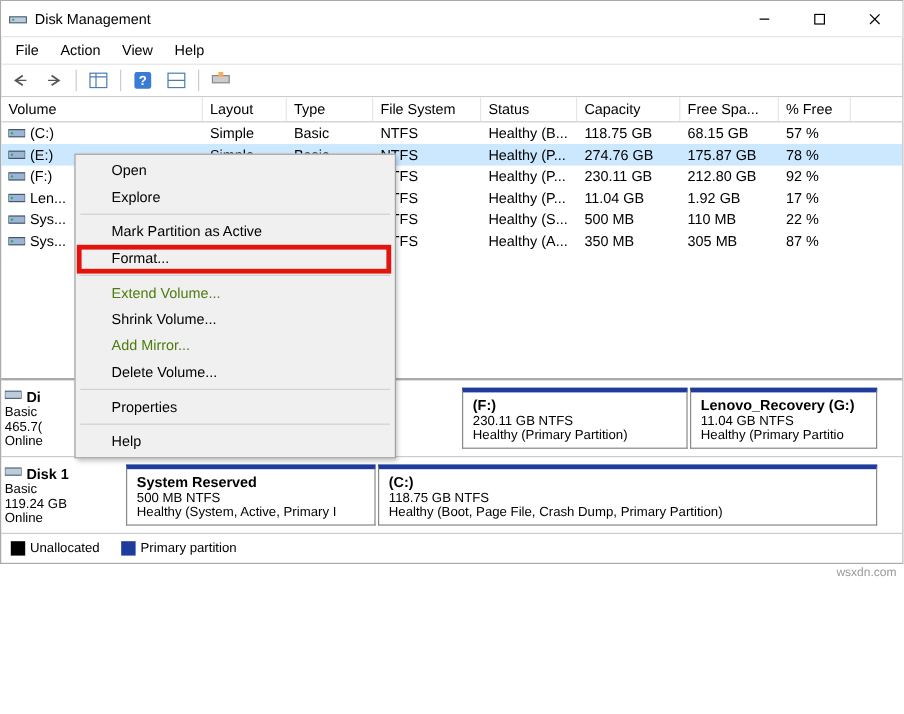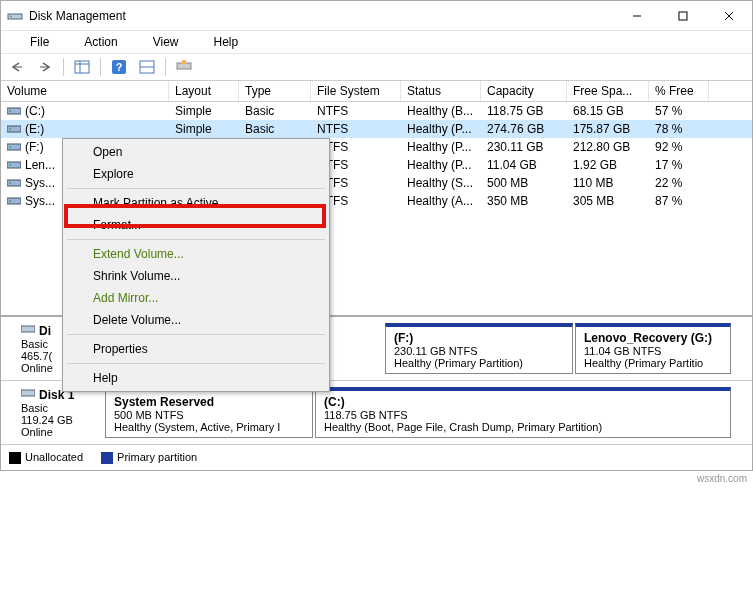--- a/index.html
+++ b/index.html
@@ -3,48 +3,48 @@
 <meta charset="utf-8">
 <style>
 * { box-sizing: border-box; margin: 0; padding: 0; }
 body { font-family: "Segoe UI", Tahoma, sans-serif; font-size: 12px; background: #fff; color: #000; width: 753px; }
 .window { border: 1px solid #aaa; }
 .titlebar { display: flex; align-items: center; height: 30px; padding: 0 0 0 6px; background: #fff; border-bottom: 1px solid #e5e5e5;}
 .titlebar .icon { width: 16px; height: 16px; margin-right: 6px; }
 .titlebar .title { flex: 1; font-size: 12px; }
 .winbtn { width: 46px; height: 30px; display:flex; align-items:center; justify-content:center; }
 .menubar { display: flex; gap: 2px; padding: 2px 4px; }
-.menubar div { padding: 2px 8px; margin-left: 17px; }
+.menubar div { padding: 2px 8px; }
 .toolbar { display: flex; gap: 4px; padding: 2px 4px; border-top:1px solid #e5e5e5; border-bottom:1px solid #ccc; align-items:center;}
 .tbbtn { width: 24px; height: 22px; display:flex; align-items:center; justify-content:center; border:1px solid transparent;}
 .tbsep { width:1px; height:18px; background:#ccc; margin:0 2px;}
 .listview { border-bottom: 2px solid #aaa; height: 236px; overflow:hidden; position:relative;}
 .lvhead { display:flex; background:#fff; border-bottom:1px solid #ccc; }
 .lvh { padding: 3px 6px; border-right: 1px solid #e5e5e5; overflow:hidden; white-space:nowrap;}
 .lvrow { display:flex; padding:1px 0;}
 .lvrow.selected { background:#cce8ff;}
 .lvc { padding: 1px 6px; overflow:hidden; white-space:nowrap; }
 .c0 { width: 168px; display:flex; align-items:center; gap:4px;}
 .c1 { width: 70px; }
 .c2 { width: 72px; }
 .c3 { width: 90px; }
 .c4 { width: 80px; }
 .c5 { width: 86px; }
 .c6 { width: 82px; }
 .c7 { width: 60px; }
 .volicon{width:14px;height:12px;display:inline-block;}
-.ctxmenu { position:absolute; left:62px; top:138px; width:268px; background:#f0f0f0; border:1px solid #a0a0a0; box-shadow:2px 2px 4px rgba(0,0,0,.25); padding:2px; font-size:12px;}
+.ctxmenu { position:absolute; left:62px; top:128px; width:268px; background:#f0f0f0; border:1px solid #a0a0a0; box-shadow:2px 2px 4px rgba(0,0,0,.25); padding:2px; font-size:12px;}
 .ctxitem { padding: 4px 10px 4px 28px; }
 .ctxitem.hl { background:#bfe2ff; }
 .ctxitem.dis { color:#4d7c0f; }
 .ctxsep { height:1px; background:#d0d0d0; margin:3px 2px; }
 .redbox { position:absolute; border:4px solid #e3130e; pointer-events:none; }
 .graphpanel { padding: 0; }
 .diskrow { display:flex; border-bottom:1px solid #ccc; }
-.diskinfo { width:104px; padding:6px 20px; font-size:11px;}
+.diskinfo { width:104px; padding:6px 3px; font-size:11px;}
 .diskinfo .dname{font-weight:bold;display:flex;align-items:center;gap:4px;font-size:12px;}
 .partitions { display:flex; flex:1; padding:6px 4px 6px 0; gap:2px;}
 .partbox { border:1px solid #888; border-top:4px solid #1f3b9c; padding:4px 8px; font-size:11px; display:flex;flex-direction:column;justify-content:center;}
 .partbox .pname {font-weight:bold;font-size:12px;}
 .legend { padding:6px 8px; display:flex; gap:18px; align-items:center; font-size:11px;}
 .legswatch{width:12px;height:12px;display:inline-block;margin-right:4px;vertical-align:middle;}
 .footer{font-size:10px;color:#999;text-align:right;padding:2px 6px;}
 </style>
 </head>
 <body>

